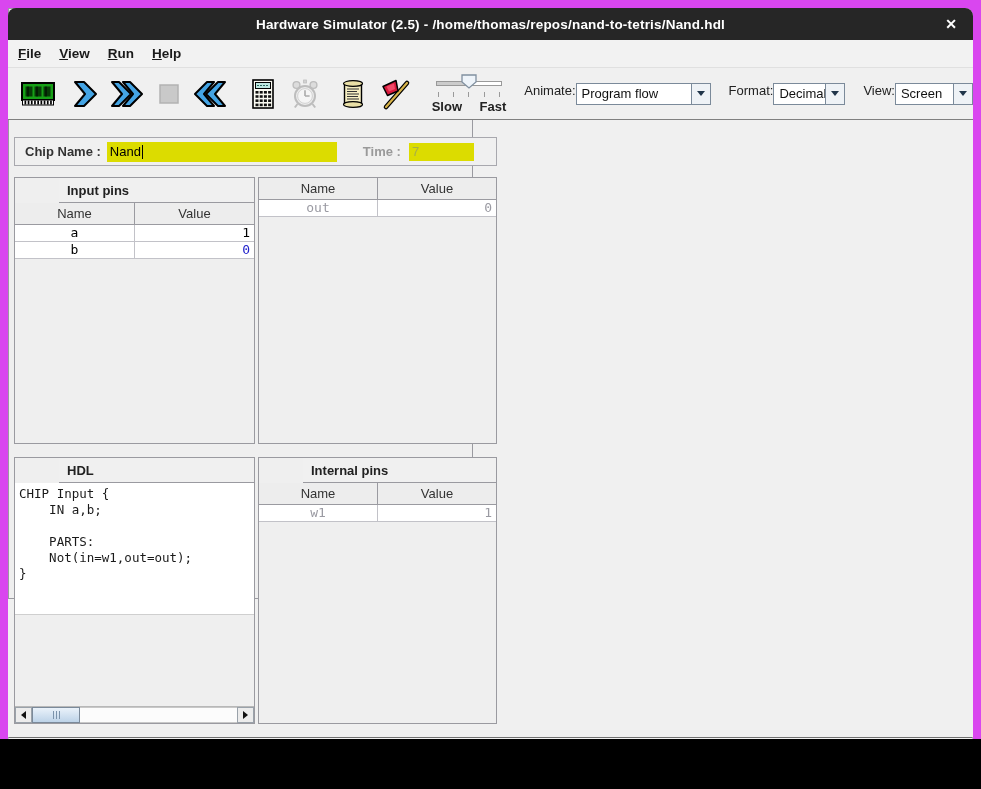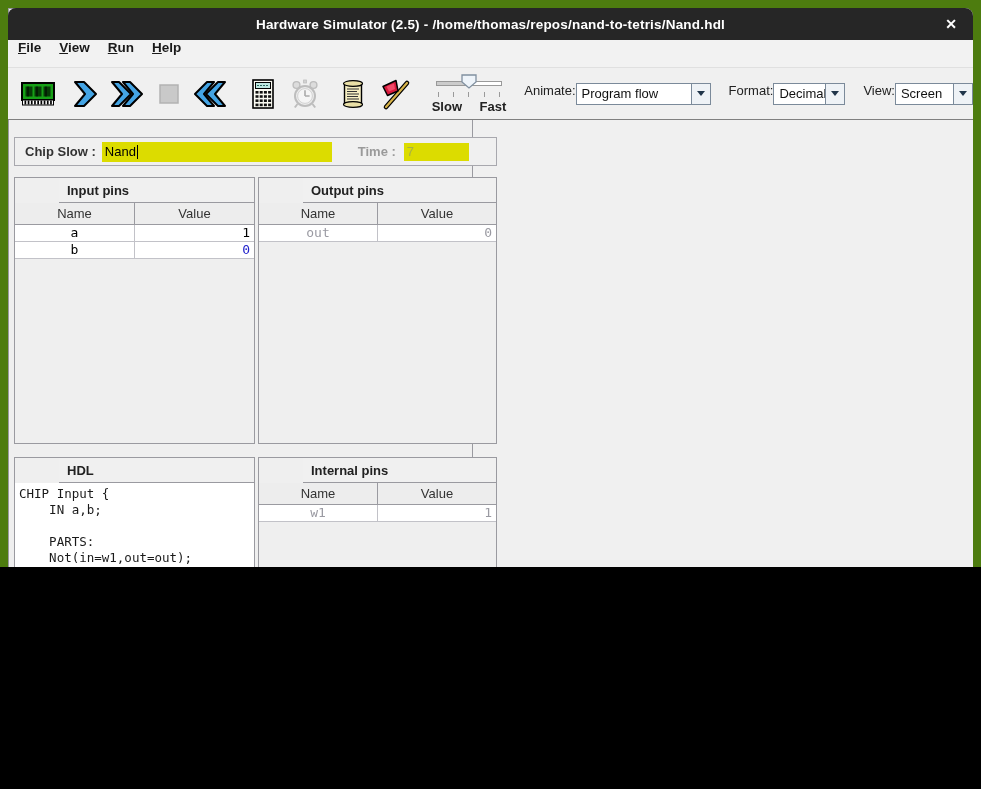--- a/index.html
+++ b/index.html
@@ -1,27 +1,27 @@
 <!DOCTYPE html>
 <html><head>
 <meta charset="utf-8">
 <style>
   html,body{margin:0;padding:0;background:#000;}
   *{box-sizing:border-box;}
   body{font-family:"Liberation Sans", sans-serif; -webkit-font-smoothing:antialiased;}
-  .frame{position:relative;width:981px;height:567px;background:#4d7c0f;overflow:hidden;}
+  .frame{position:relative;width:981px;height:739px;background:#d946ef;overflow:hidden;}
   .window{position:absolute;left:8px;top:8px;width:965px;height:773px;background:#f0f0f0;border-radius:8px 8px 0 0;}
 
   
   .titlebar{position:absolute;left:0;top:0;width:100%;height:32px;background:#262626;border-radius:8px 8px 0 0;display:flex;align-items:center;justify-content:center;}
   .titlebar .title{color:#fff;font-size:13.5px;font-weight:bold;letter-spacing:.2px;}
   .close-btn{position:absolute;right:16px;top:8px;color:#fff;font-size:14px;font-weight:bold;cursor:default;line-height:16px;}
 
   
-  .menubar{position:absolute;left:0;top:32px;width:100%;height:28px;background:#f2f2f2;display:flex;align-items:flex-start;padding-left:10px;border-bottom:1px solid #e0e0e0;}
+  .menubar{position:absolute;left:0;top:32px;width:100%;height:28px;background:#f2f2f2;display:flex;align-items:center;padding-left:10px;border-bottom:1px solid #e0e0e0;}
   .menu-item{font-size:13.5px;color:#1a1a1a;font-weight:bold;margin-right:18px;cursor:default;}
   .menu-item u{text-decoration:underline;}
 
   
   .toolbar{position:absolute;left:0;top:60px;width:100%;height:52px;background:#f0f0f0;border-bottom:1px solid #808080;display:flex;align-items:center;padding-left:10px;}
   .tbtn{width:44px;height:44px;display:flex;align-items:center;justify-content:center;background:#f0f0f0;border:1px solid #f0f0f0;border-radius:2px;}
   .tbtn svg{display:block;}
   .ml6{margin-left:6px}.ml2{margin-left:2px}.ml12{margin-left:12px}.ml8{margin-left:8px}
 
   
@@ -288,21 +288,21 @@
         <div class="combo w78">
           <span class="value">Screen</span>
           <span class="arrow">
               <i></i>
             </span>
         </div>
       </div>
     </div>
 
     <div class="chipbar">
-      <span class="lbl">Chip Slow :</span>
+      <span class="lbl">Chip Name :</span>
       <div class="field-yellow chip-name-field">
         <span>Nand</span>
           <span class="caret"></span>
       </div>
       <span class="lbl-time">Time :</span>
       <div class="field-yellow time-field">
         <span>7</span>
       </div>
     </div>
 
@@ -320,21 +320,20 @@
         </tr>
         <tr>
           <td>b</td>
           <td class="v-blue">0</td>
         </tr>
       </tbody>
         </table>
     </div>
 
     <div class="panel p-output">
-      <div class="panel-header">Output pins</div>
       <table class="pins">
         <tbody>
             <tr>
           <th>Name</th>
           <th>Value</th>
         </tr>
         <tr>
           <td class="t-gray">out</td>
           <td class="t-gray">0</td>
         </tr>

